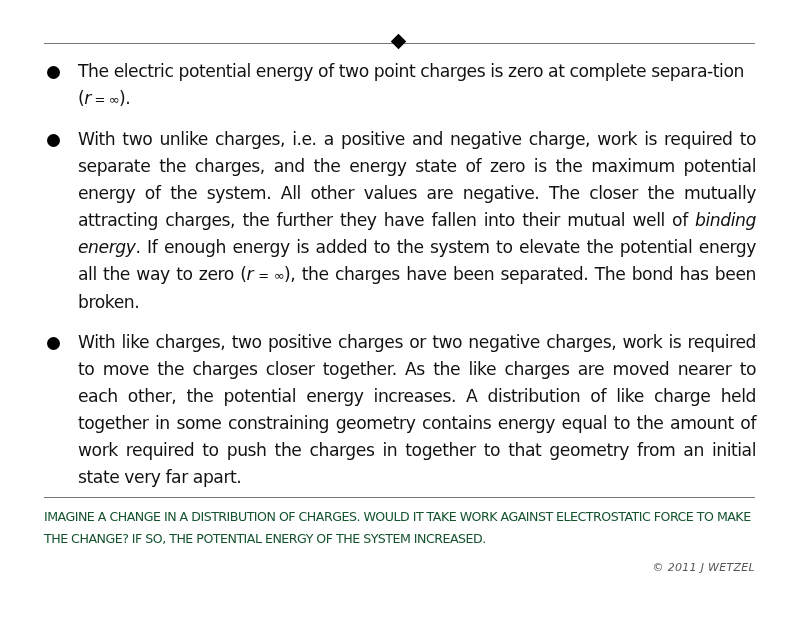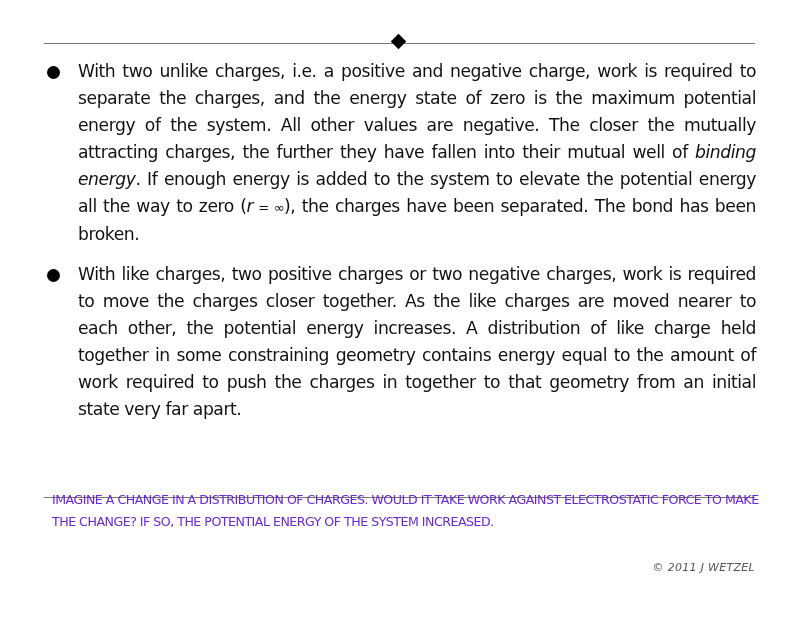--- a/index.html
+++ b/index.html
@@ -9,30 +9,34 @@
   }
   .top-rule { position: absolute; left: 44px; top: 43px; width: 711px; height: 0; border-top: 1px solid #777777; }
   .diamond { position: absolute; left: 393px; top: 36px; width: 11px; height: 11px; background: #000; transform: rotate(45deg); }
   .bullets { position: absolute; left: 44px; top: 58px; width: 712px; }
   .bullet { position: relative; padding-left: 34px; font-size: 17.2px; line-height: 27px; letter-spacing: -0.45px; margin-bottom: 13px; }
   .bullet .dot { position: absolute; left: 3px; top: 8px; width: 13px; height: 13px; border-radius: 50%; background: #000; }
   .bullet.justify { text-align: justify; }
   .it { font-style: italic; }
   .small-eq { font-size: 13px; }
   .bottom-rule { position: absolute; left: 44px; top: 497px; width: 711px; border-top: 1px solid #777777; }
-  .note { position: absolute; left: 44px; top: 489px; width: 712px; font-size: 12.6px; line-height: 22px; letter-spacing: -0.5px; color: #6d28d9; margin-left: 8px; }
+  .note { position: absolute; left: 44px; top: 506px; width: 712px; font-size: 12.6px; line-height: 22px; letter-spacing: -0.5px; color: #14532d; }
   .copyright { position: absolute; right: 45px; top: 561px; font-size: 11px; font-style: italic; color: #555; letter-spacing: 0.3px; }
 </style>
 </head>
 <body>
 
 <div class="top-rule"></div>
 <div class="diamond"></div>
 
 <div class="bullets">
+  <div class="bullet">
+    <span class="dot"></span>
+    <span><span>The electric potential energy of two point charges is zero at complete separa-tion (</span><span class="it">r</span><span class="small-eq"> = ∞</span><span>).</span></span>
+  </div>
   <div class="bullet justify">
     <span class="dot"></span>
     <span><span>With two unlike charges, i.e. a positive and negative charge, work is required to separate the charges, and the energy state of zero is the maximum potential energy of the system.  All other values are negative.  The closer the mutually attracting charges, the further they have fallen into their mutual well of </span><span class="it">binding energy</span><span>.  If enough energy is added to the system to elevate the potential energy all the way to zero (</span><span class="it">r</span><span class="small-eq"> = ∞</span><span>), the charges have been separated.  The bond has been broken.</span></span>
   </div>
   <div class="bullet justify">
     <span class="dot"></span>
     <span>With like charges, two positive charges or two negative charges, work is required to move the charges closer together.  As the like charges are moved nearer to each other, the potential energy increases.  A distribution of like charge held together in some constraining geometry contains energy equal to the amount of work required to push the charges in together to that geometry from an initial state very far apart.</span>
   </div>
 </div>
 

